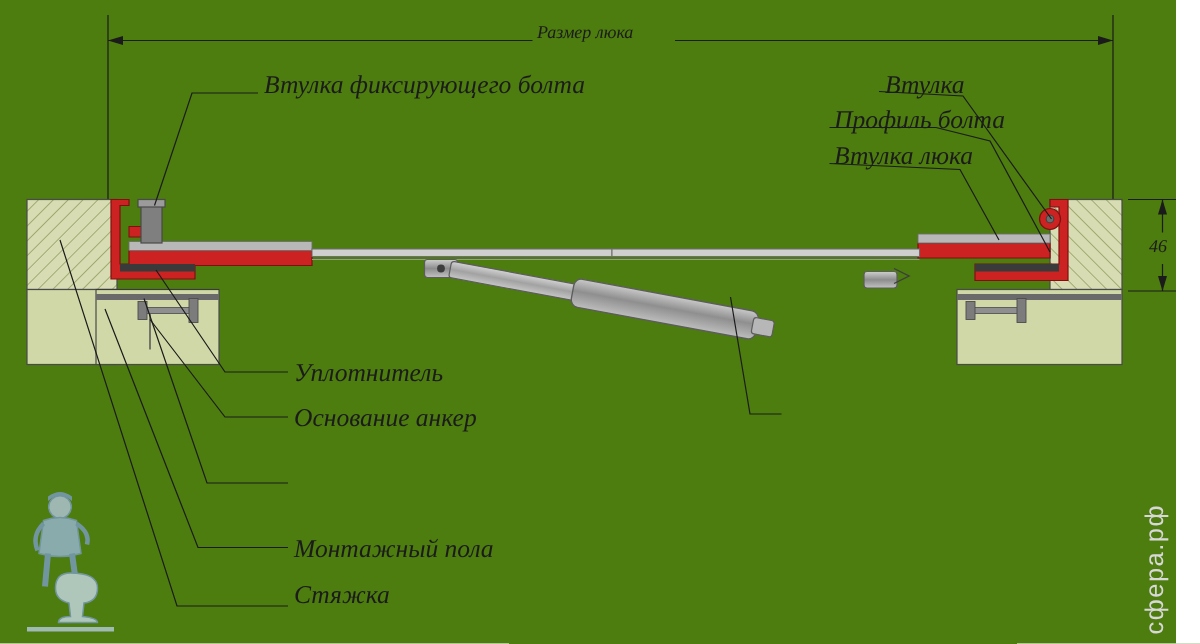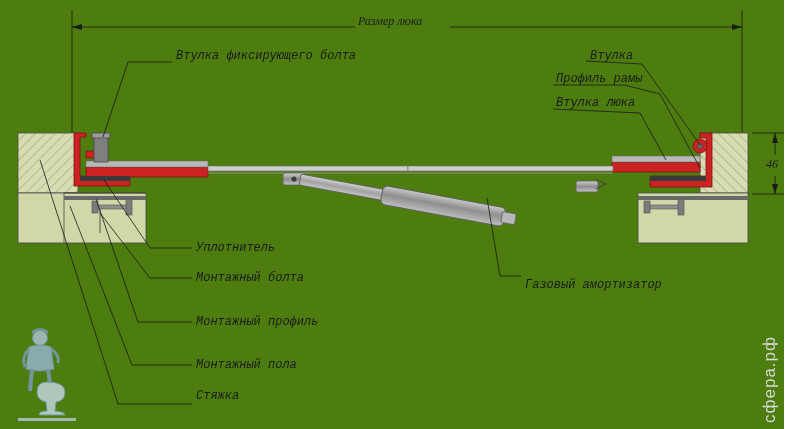--- a/index.html
+++ b/index.html
@@ -17,23 +17,23 @@
     background: #4d7c0f;
     overflow: hidden;
   }
   #stage svg {
     position: absolute;
     left: 0;
     top: 0;
   }
   .lbl {
     position: absolute;
-    font-family: Liberation Mono, monospace;
+    font-family: Liberation Serif, serif;
     font-style: italic;
-    font-size: 12px;
+    font-size: 17px;
     color: #1b1b1b;
     white-space: nowrap;
     line-height: 13px;
   }
   .lbl-dim {
     position: absolute;
     font-family: "Liberation Serif", serif;
     font-style: italic;
     font-size: 12px;
     color: #1b1b1b;
@@ -213,23 +213,21 @@
       <rect x="18" y="418" width="58" height="3" fill="#bcd0ea"></rect>
     </g>
   </svg>
 
   <div class="lbl-dim" style="left:358px; top:14px;">Размер люка</div>
 
   <div class="lbl-dim" style="left:766px; top:157px;">46</div>
 
   <div class="lbl" style="left:176px; top:50px;">Втулка фиксирующего болта</div>
   <div class="lbl" style="left:590px; top:50px;">Втулка</div>
-  <div class="lbl" style="left:556px; top:73px;">Профиль рамы</div>
+  <div class="lbl" style="left:556px; top:73px;">Профиль болта</div>
   <div class="lbl" style="left:556px; top:97px;">Втулка люка</div>
   <div class="lbl" style="left:196px; top:242px;">Уплотнитель</div>
-  <div class="lbl" style="left:196px; top:272px;">Монтажный болта</div>
-  <div class="lbl" style="left:196px; top:316px;">Монтажный профиль</div>
+  <div class="lbl" style="left:196px; top:272px;">Основание анкер</div>
   <div class="lbl" style="left:196px; top:359px;">Монтажный пола</div>
   <div class="lbl" style="left:196px; top:390px;">Стяжка</div>
-  <div class="lbl" style="left:525px; top:279px;">Газовый амортизатор</div>
 
   <div class="wm">сфера.рф</div>
 </div>
 
 </body></html>

